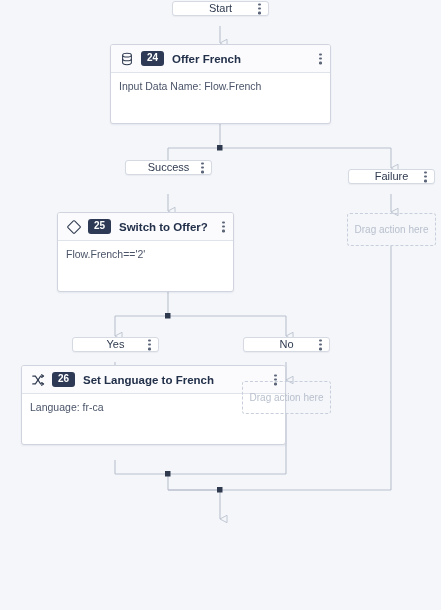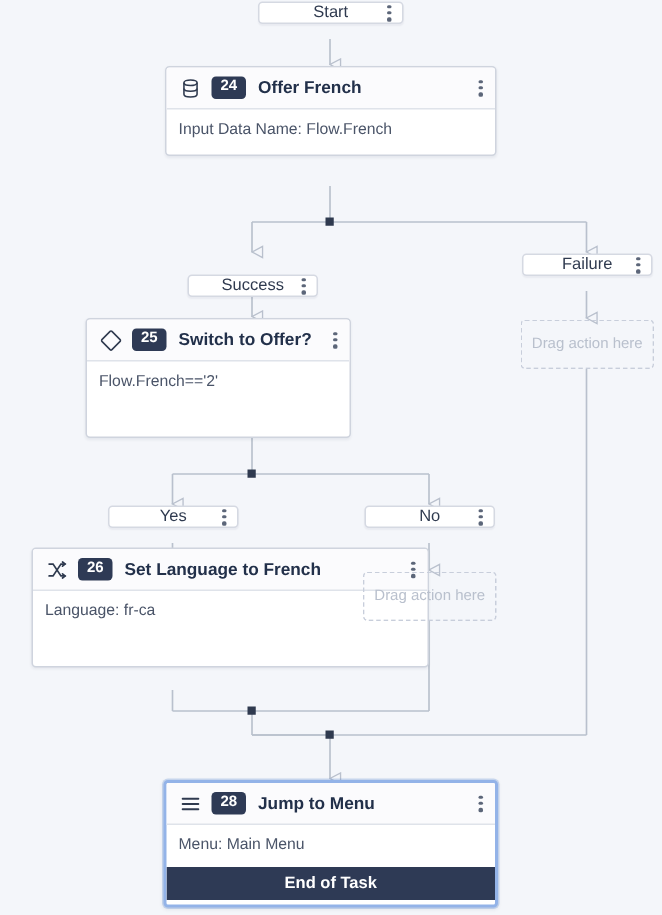--- a/index.html
+++ b/index.html
@@ -222,41 +222,41 @@
 
   <div class="pill" style="left:172px; top:1px; width:97px;">
     <span class="pill-label">Start</span>
     <span class="kebab">
       <i></i>
         <i></i>
         <i></i>
     </span>
   </div>
 
-  <div class="card" style="left:110px; top:44px; width:221px; height:60px;">
+  <div class="card" style="left:110px; top:44px; width:221px; height:80px;">
     <div class="card-header">
       <span class="card-icon">
         <svg viewBox="0 0 16 16" width="14" height="14" fill="none" stroke="#2f3a4f" stroke-width="1.2">
           <ellipse cx="8" cy="3.6" rx="5" ry="2.1"></ellipse>
           <path d="M3,3.6 L3,12.4 C3,13.6 5.2,14.5 8,14.5 C10.8,14.5 13,13.6 13,12.4 L13,3.6"></path>
           <path d="M3,8 C3,9.2 5.2,10.1 8,10.1 C10.8,10.1 13,9.2 13,8"></path>
         </svg>
       </span>
       <span class="badge">24</span>
       <span class="card-title">Offer French</span>
       <span class="kebab">
         <i></i>
           <i></i>
           <i></i>
       </span>
     </div>
     <div class="card-body">Input Data Name: Flow.French</div>
   </div>
 
-  <div class="pill" style="left:125px; top:183px; width:87px;">
+  <div class="pill" style="left:125px; top:160px; width:87px;">
     <span class="pill-label">Success</span>
     <span class="kebab">
       <i></i>
         <i></i>
         <i></i>
     </span>
   </div>
 
   <div class="pill" style="left:348px; top:169px; width:87px;">
     <span class="pill-label">Failure</span>
@@ -325,34 +325,14 @@
           <i></i>
       </span>
     </div>
     <div class="card-body">Language: fr-ca</div>
   </div>
 
   <div class="dropzone" style="left:242px; top:381px; width:89px; height:33px;">
     <span>Drag action here</span>
   </div>
 
-  <div class="card selected" style="left:109px; top:520px; width:223px; height:85px;">
-    <div class="card-header">
-      <span class="card-icon">
-        <svg viewBox="0 0 16 16" width="14" height="14" stroke="#2f3a4f" stroke-width="1.4" stroke-linecap="round">
-          <line x1="2" y1="4" x2="14" y2="4"></line>
-          <line x1="2" y1="8" x2="14" y2="8"></line>
-          <line x1="2" y1="12" x2="14" y2="12"></line>
-        </svg>
-      </span>
-      <span class="badge">28</span>
-      <span class="card-title">Jump to Menu</span>
-      <span class="kebab">
-        <i></i>
-          <i></i>
-          <i></i>
-      </span>
-    </div>
-    <div class="card-body">Menu: Main Menu</div>
-    <div class="card-footer">End of Task</div>
-  </div>
 
 </div>
 
 </body></html>

